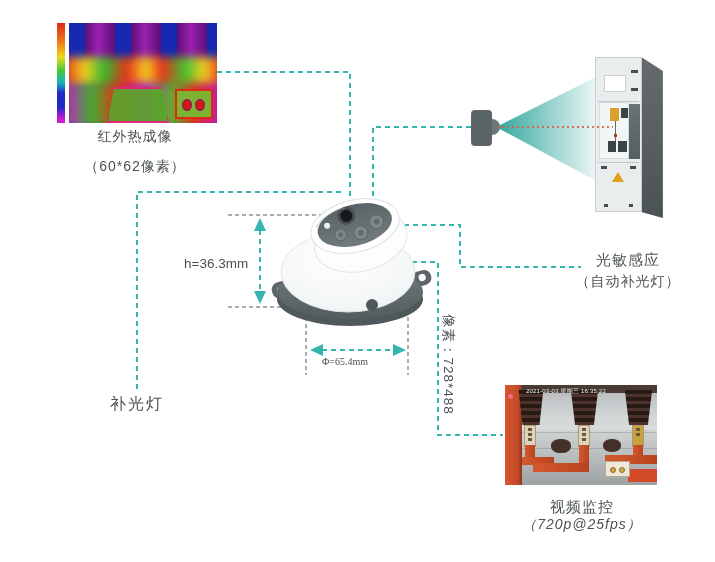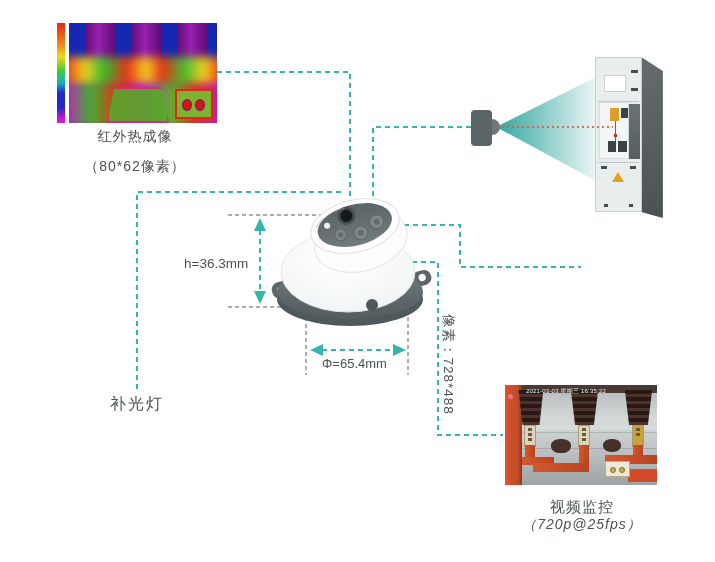--- a/index.html
+++ b/index.html
@@ -32,21 +32,21 @@
   .t-dot{position:absolute;width:8px;height:10px;border-radius:50%;background:#d01818;border:1px solid #8a0f66;}
 
   
   .thermal-caption{left:40px;top:129px;width:170px;font-size:14px;line-height:1;}
   .thermal-caption .l2{margin-top:16px;}
   .laser-label{left:448px;top:176px;width:120px;font-size:15px;letter-spacing:2px;}
   .sensor-label{left:543px;top:249px;width:150px;font-size:15px;line-height:1.45;}
   .sensor-label .l2{font-size:14px;}
   .filllight-label{left:100px;top:394px;font-size:16px;letter-spacing:2px;}
   .dim-h{left:174px;top:256px;font-size:13.5px;letter-spacing:0;}
-  .dim-phi{left:312px;top:356px;font-size:13px;letter-spacing:0;}
+  .dim-phi{left:312px;top:356px;font-size:10px;letter-spacing:0;font-family:Liberation Serif, serif;}
   .dim-pixels{left:447px;top:314px;font-size:13.5px;letter-spacing:1px;
     transform:rotate(90deg);transform-origin:top left;white-space:nowrap;}
   .video-caption{left:496px;top:498px;width:152px;font-size:15px;line-height:1.2;text-align:center;}
   .video-caption .l2{font-size:14px;font-style:italic;}
 
   
   .cone{left:486px;top:76px;width:102px;height:106px;z-index:2;
     clip-path:polygon(0% 48%,100% 0%,100% 100%);
     background:linear-gradient(90deg,rgba(31,158,150,.92),rgba(198,231,228,.28));}
   .proj-lens{left:474px;top:119px;width:16px;height:16px;border-radius:50%;background:#6e787a;z-index:3;}
@@ -133,21 +133,21 @@
       <div class="t-bottom"></div>
       <div class="t-trap"></div>
       <div class="t-box">
         <div class="t-dot" style="left:5px;top:8px"></div>
         <div class="t-dot" style="left:18px;top:8px"></div>
       </div>
     </div>
   </div>
   <div class="lbl center thermal-caption">
     <div>红外热成像</div>
-    <div class="l2">（80*62像素）</div>
+    <div class="l2">（60*62像素）</div>
   </div>
 
   <div class="abs cone"></div>
   <div class="abs proj-lens"></div>
   <div class="abs proj-body"></div>
   <div class="abs laser-line"></div>
 
   <div class="abs cabinet">
     <div class="cab-side"></div>
     <div class="cab-front">
@@ -165,20 +165,24 @@
       <div class="cab-tri"></div>
       <div class="cab-mark" style="left:35px;top:12px;width:7px;height:3px"></div>
       <div class="cab-mark" style="left:35px;top:30px;width:7px;height:3px"></div>
       <div class="cab-mark" style="left:5px;top:108px;width:6px;height:3px"></div>
       <div class="cab-mark" style="left:34px;top:108px;width:6px;height:3px"></div>
       <div class="cab-mark" style="left:8px;top:146px;width:4px;height:3px"></div>
       <div class="cab-mark" style="left:33px;top:146px;width:4px;height:3px"></div>
     </div>
   </div>
 
+  <div class="lbl center sensor-label">
+    <div>光敏感应</div>
+    <div class="l2">（自动补光灯）</div>
+  </div>
 
   <div class="lbl filllight-label">补光灯</div>
 
   <div class="lbl dim-h">h=36.3mm</div>
   <div class="lbl dim-phi">Φ=65.4mm</div>
   <div class="lbl dim-pixels">像素：728*488</div>
 
   <svg class="device" width="170" height="140" viewBox="0 0 170 140">
     <defs>
       <radialGradient id="domeG" cx="45%" cy="35%" r="75%">

